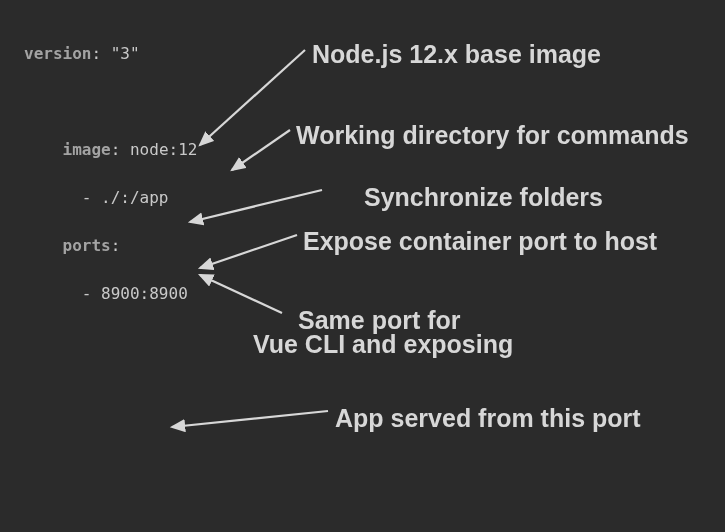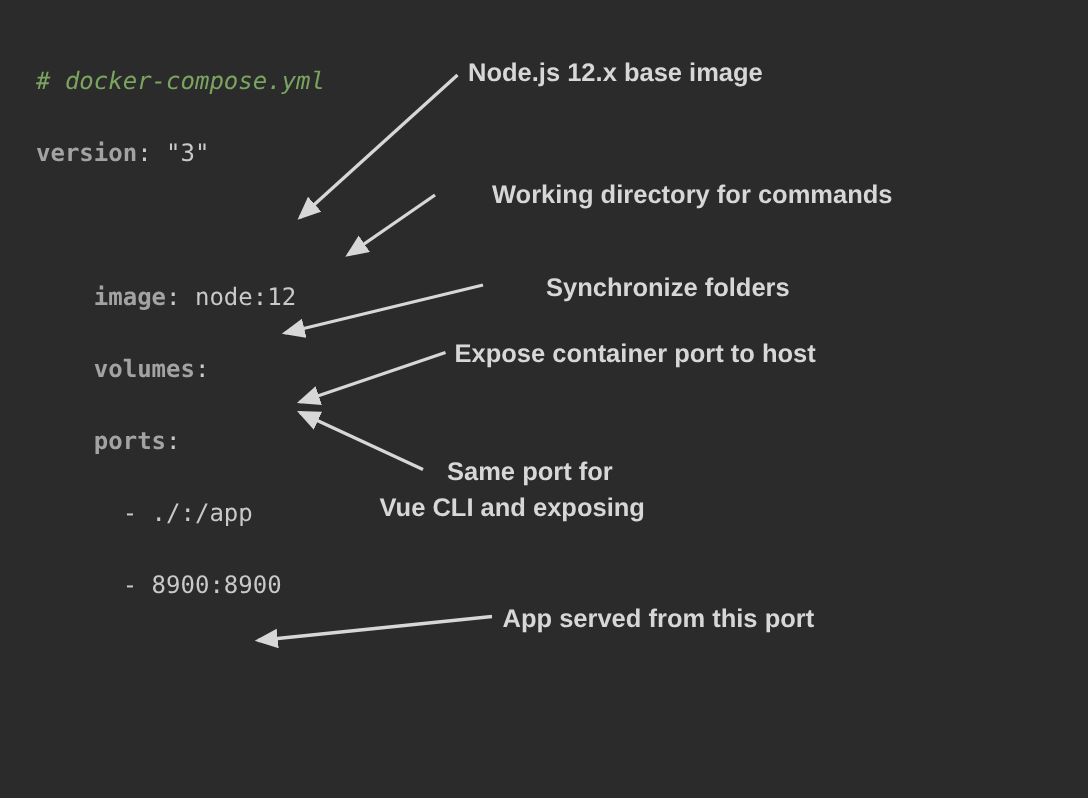--- a/index.html
+++ b/index.html
@@ -21,59 +21,57 @@
   }
   .line { display: block; height: 24px; }
   .comment  { color: #7aa45f; font-style: italic; }
   .key      { color: #a3a3a3; font-weight: bold; }
   .punct    { color: #c9c9c9; }
   .string   { color: #c9c9c9; }
   .annot {
     position: absolute;
     color: #d7d7d7;
     font-family: "Helvetica Neue", "Arial", sans-serif;
-    font-size: 17px;
+    font-size: 25px;
     font-weight: 600;
     white-space: nowrap;
   }
   svg.arrows {
     position: absolute;
     left: 0; top: 0;
     width: 725px; height: 532px;
     pointer-events: none;
   }
   svg.arrows line {
     stroke: #d7d7d7;
     stroke-width: 2.2;
   }
 </style>
 </head>
 <body>
 
 <div class="code-area">
-<span class="line"><span class="comment"># docker-compose.yml</span></span>
 <span class="line"><span class="key">version</span><span class="punct">:</span><span class="string"> "3"</span></span>
 <span class="line"></span>
 <span class="line">    <span class="key">image</span><span class="punct">:</span><span class="string"> node:12</span></span>
-<span class="line">    <span class="key">volumes</span><span class="punct">:</span></span>
+<span class="line">      <span class="punct">- </span><span class="string">./:/app</span></span>
 <span class="line">    <span class="key">ports</span><span class="punct">:</span></span>
-<span class="line">      <span class="punct">- </span><span class="string">./:/app</span></span>
 <span class="line">      <span class="punct">- </span><span class="string">8900:8900</span></span>
 
 
 
 
 
 
 
 
 </div>
 
 <div class="annot" style="left:312px; top:36px;">Node.js 12.x base image</div>
-<div class="annot" style="left:296px; top:117px;margin-left:32px;">Working directory for commands</div>
+<div class="annot" style="left:296px; top:117px;">Working directory for commands</div>
 <div class="annot" style="left:329px; top:179px;margin-left:35px;">Synchronize folders</div>
 <div class="annot" style="left:303px; top:223px;text-align:right;">Expose container port to host</div>
 <div class="annot" style="left:298px; top:302px;text-align:center;">Same port for</div>
 <div class="annot" style="left:253px; top:326px;">Vue CLI and exposing</div>
 <div class="annot" style="left:335px; top:400px;">App served from this port</div>
 
 <svg class="arrows">
   <defs>
     <marker id="ah" markerWidth="8" markerHeight="8" refX="6" refY="3" orient="auto" markerUnits="strokeWidth">
       <path d="M0,0 L7,3 L0,6 Z" fill="#d7d7d7"></path>

